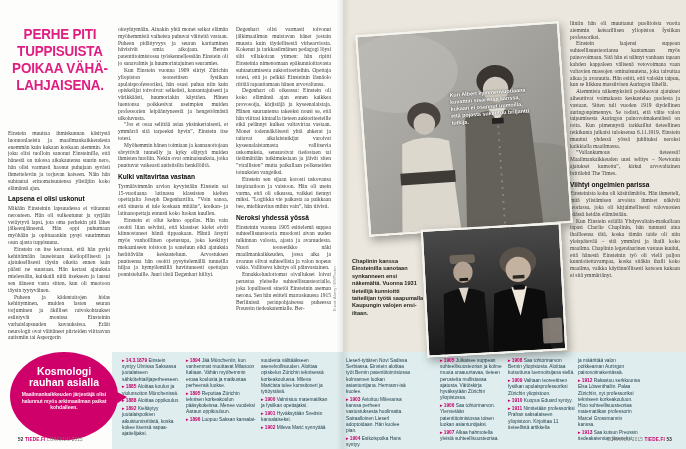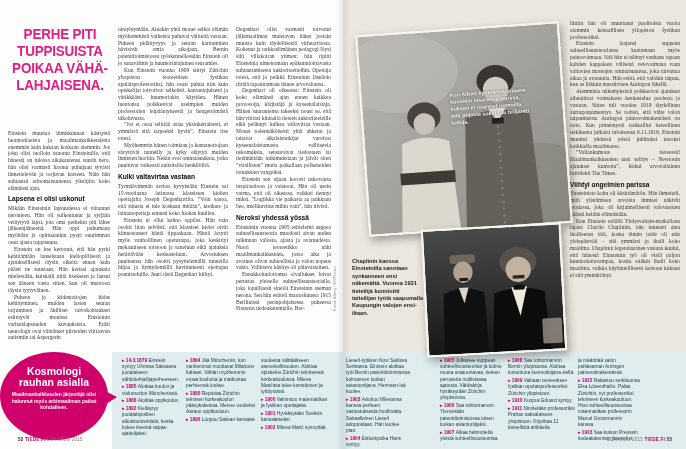--- a/index.html
+++ b/index.html
@@ -31,21 +31,21 @@
   .photo{position:absolute;border:2px solid #f6f4ee;box-shadow:2px 4px 8px rgba(40,40,40,.4);overflow:hidden}
   .photo svg{display:block;width:100%;height:100%}
   .photo1{left:362px;top:28px;width:204px;height:202px;transform:rotate(-4deg)}
   .photo2{left:424px;top:226px;width:140px;height:128px;transform:rotate(-3deg)}
   .photo1-caption{position:absolute;left:44%;top:31%;width:40%;
     font-family:"Liberation Sans",sans-serif;font-weight:bold;font-size:5.4px;line-height:1.3;
     color:#ffffff;text-shadow:0 0 2px rgba(0,0,0,.9)}
   .chaplin-caption{position:absolute;left:352px;top:258px;width:72px;
     font-family:"Liberation Sans",sans-serif;font-weight:bold;font-size:5.6px;line-height:1.32;color:#25241f}
 
-  .bubble{position:absolute;left:0;top:352px;width:108px;height:88px;background:#d0006b;
+  .bubble{position:absolute;left:10px;top:352px;width:108px;height:88px;background:#d0006b;
     border-radius:50%;color:#fff;text-align:center;padding:14px 10px 0}
   .bubble:after{content:"";position:absolute;right:-9px;top:38px;width:0;height:0;
     border-top:7px solid transparent;border-bottom:9px solid transparent;border-left:14px solid #d0006b}
   .bubble-title{font-family:"Liberation Sans",sans-serif;font-weight:bold;font-size:10.5px;line-height:1.05}
   .bubble-body{font-family:"Liberation Sans",sans-serif;font-weight:bold;font-size:5px;line-height:1.3;margin-top:3px;opacity:.95}
 
   .tl-col{position:absolute;top:358px;font-family:"Liberation Sans",sans-serif;
     font-size:4.8px;line-height:1.3;color:#24424e;text-align:left}
   .tl-col p{margin-bottom:1.5px}
   .tl-year{color:#c4006a;font-weight:bold}

